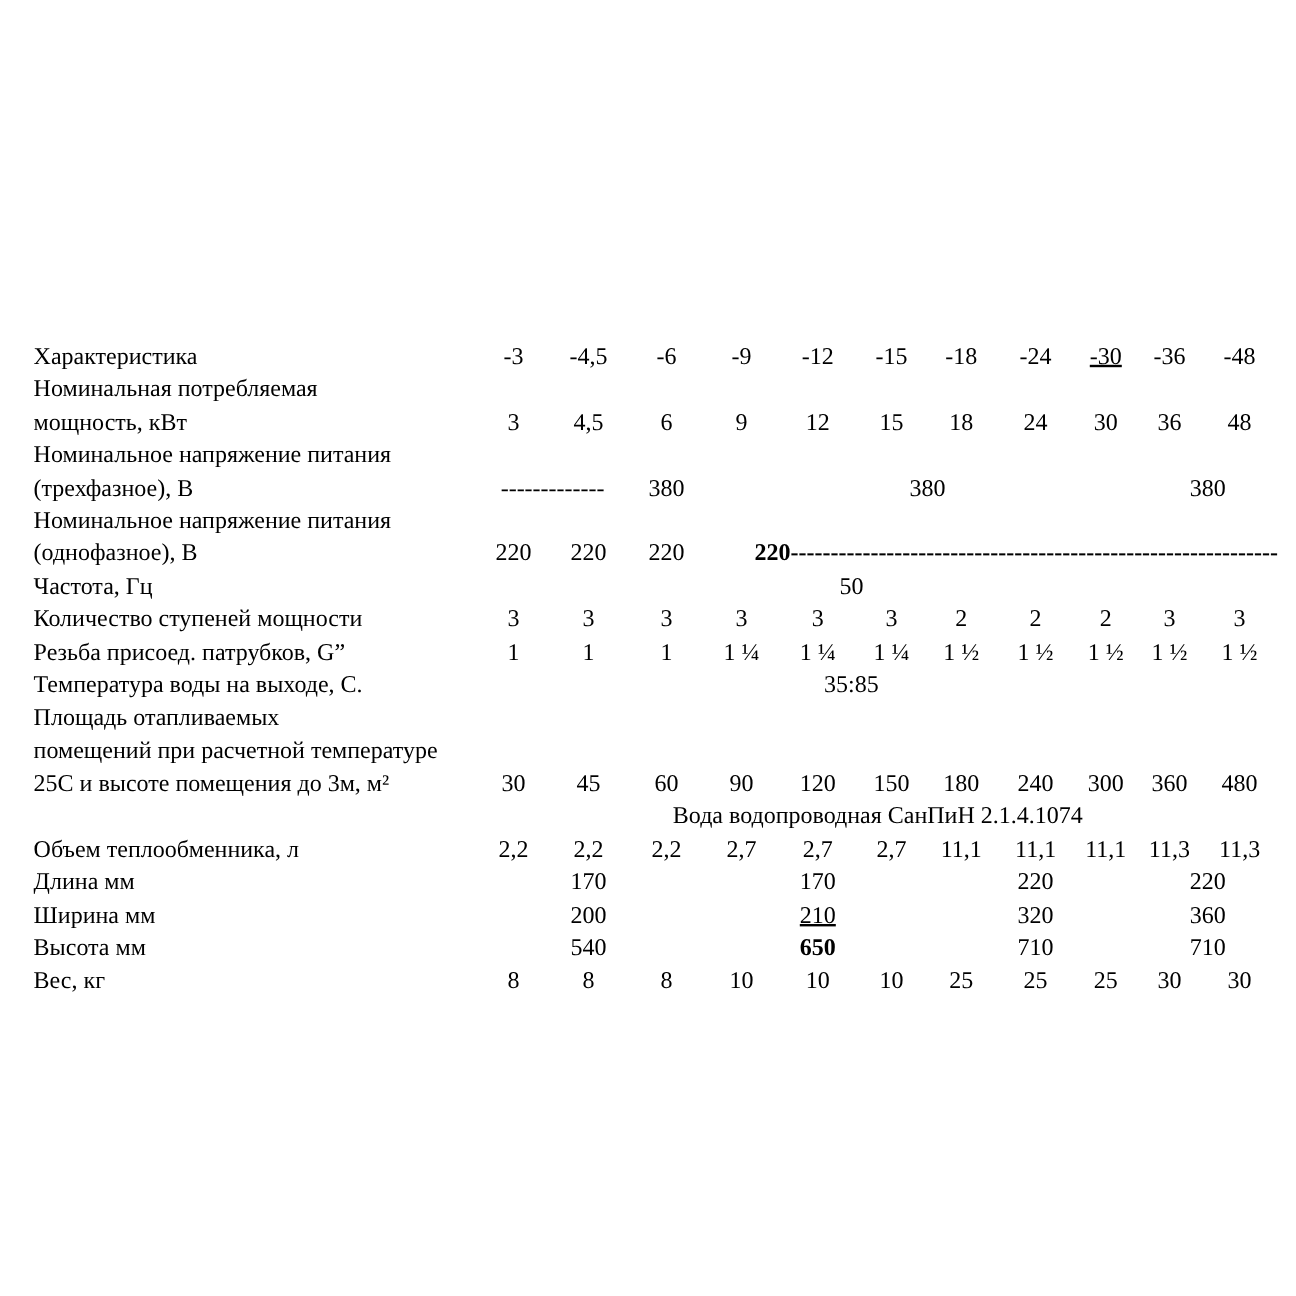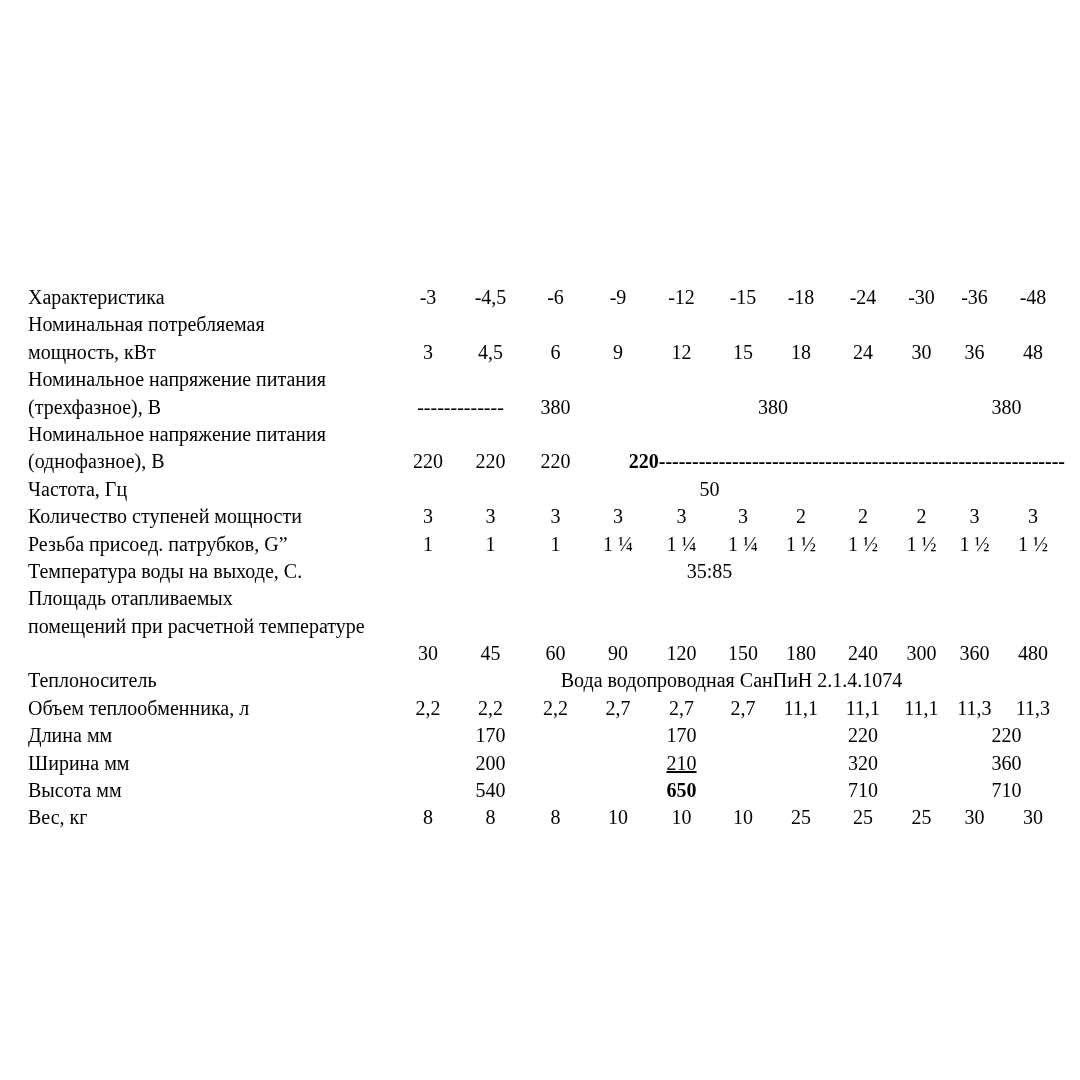--- a/index.html
+++ b/index.html
@@ -71,21 +71,21 @@
       <div class="line">
         <div class="label">Характеристика</div>
         <div class="cell" style="grid-area: 1 / 2 / auto / span 1;">-3</div>
         <div class="cell" style="grid-area: 1 / 3 / auto / span 1;">-4,5</div>
         <div class="cell" style="grid-area: 1 / 4 / auto / span 1;">-6</div>
         <div class="cell" style="grid-area: 1 / 5 / auto / span 1;">-9</div>
         <div class="cell" style="grid-area: 1 / 6 / auto / span 1;">-12</div>
         <div class="cell" style="grid-area: 1 / 7 / auto / span 1;">-15</div>
         <div class="cell" style="grid-area: 1 / 8 / auto / span 1;">-18</div>
         <div class="cell" style="grid-area: 1 / 9 / auto / span 1;">-24</div>
-        <div class="cell" style="grid-area: 1 / 10 / auto / span 1;">-30</div>
+        <div class="cell" style="grid-area: 1 / 10 / auto / span 1; text-decoration: underline;">-30</div>
         <div class="cell" style="grid-area: 1 / 11 / auto / span 1;">-36</div>
         <div class="cell" style="grid-area: 1 / 12 / auto / span 1;">-48</div>
       </div>
       <div class="line">
         <div class="label">Номинальная потребляемая</div>
       </div>
       <div class="line">
         <div class="label">мощность, кВт</div>
         <div class="cell" style="grid-area: 1 / 2 / auto / span 1;">3</div>
         <div class="cell" style="grid-area: 1 / 3 / auto / span 1;">4,5</div>
@@ -155,34 +155,34 @@
         <div class="label">Температура воды на выходе, С.</div>
         <div class="cell" style="grid-area: 1 / 6 / auto / span 2;">35:85</div>
       </div>
       <div class="line">
         <div class="label">Площадь отапливаемых</div>
       </div>
       <div class="line">
         <div class="label">помещений при расчетной температуре</div>
       </div>
       <div class="line">
+        <div class="label">25С и высоте помещения до 3м, м²</div>
         <div class="cell" style="grid-area: 1 / 2 / auto / span 1;">30</div>
         <div class="cell" style="grid-area: 1 / 3 / auto / span 1;">45</div>
         <div class="cell" style="grid-area: 1 / 4 / auto / span 1;">60</div>
         <div class="cell" style="grid-area: 1 / 5 / auto / span 1;">90</div>
         <div class="cell" style="grid-area: 1 / 6 / auto / span 1;">120</div>
         <div class="cell" style="grid-area: 1 / 7 / auto / span 1;">150</div>
         <div class="cell" style="grid-area: 1 / 8 / auto / span 1;">180</div>
         <div class="cell" style="grid-area: 1 / 9 / auto / span 1;">240</div>
         <div class="cell" style="grid-area: 1 / 10 / auto / span 1;">300</div>
         <div class="cell" style="grid-area: 1 / 11 / auto / span 1;">360</div>
         <div class="cell" style="grid-area: 1 / 12 / auto / span 1;">480</div>
       </div>
       <div class="line">
-        <div class="label">Теплоноситель</div>
         <div class="cell" style="grid-area: 1 / 2 / auto / span 11;">Вода водопроводная СанПиН 2.1.4.1074</div>
       </div>
       <div class="line">
         <div class="label">Объем теплообменника, л</div>
         <div class="cell" style="grid-area: 1 / 2 / auto / span 1;">2,2</div>
         <div class="cell" style="grid-area: 1 / 3 / auto / span 1;">2,2</div>
         <div class="cell" style="grid-area: 1 / 4 / auto / span 1;">2,2</div>
         <div class="cell" style="grid-area: 1 / 5 / auto / span 1;">2,7</div>
         <div class="cell" style="grid-area: 1 / 6 / auto / span 1;">2,7</div>
         <div class="cell" style="grid-area: 1 / 7 / auto / span 1;">2,7</div>

